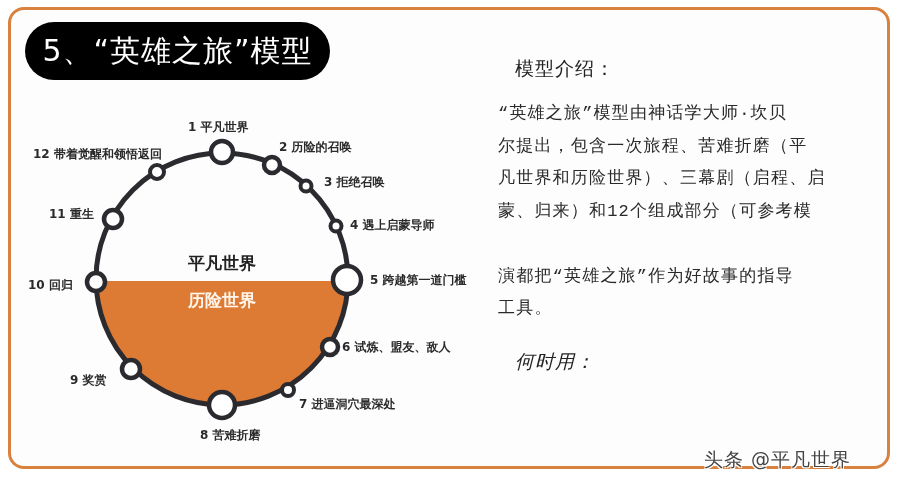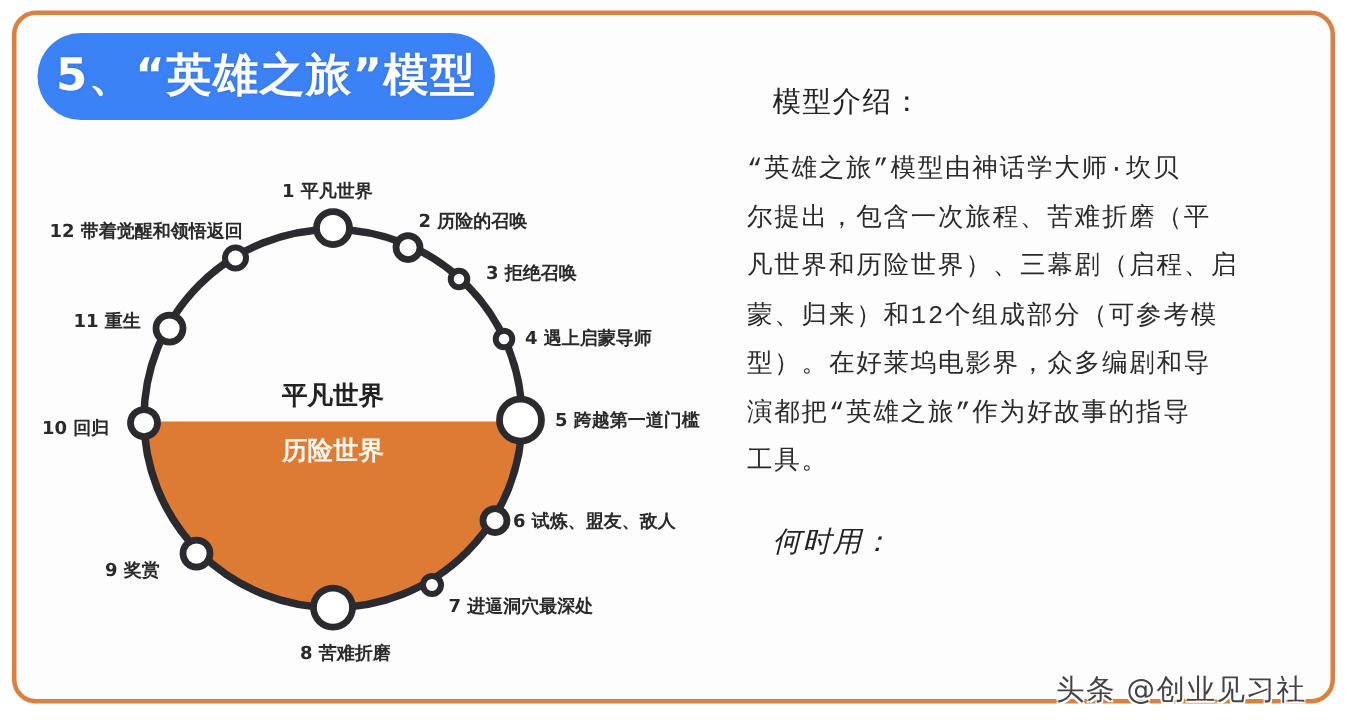--- a/index.html
+++ b/index.html
@@ -7,22 +7,22 @@
     width: 904px; height: 482px; background: #ffffff; position: relative; overflow: hidden;
     font-family: "DejaVu Sans", "Liberation Sans", sans-serif; color: #222;
   }
   .frame {
     position: absolute; left: 8px; top: 7px; width: 882px; height: 462px;
     border: 3px solid #d9813f; border-radius: 16px; background: #fdfdfd;
     box-sizing: border-box;
   }
   .title-pill {
     position: absolute; left: 25px; top: 22px; width: 305px; height: 58px;
-    background: #3b82f6; border-radius: 29px; color: #fff;
-    font-weight: bold; font-size: 30px; line-height: 58px; text-align: center;
+    background: #000000; border-radius: 29px; color: #fff;
+    font-weight: normal; font-size: 30px; line-height: 58px; text-align: center;
     letter-spacing: 1px;
     text-shadow: 0 0 2px rgba(0,0,0,0.15);
   }
   svg.diagram { position: absolute; left: 0; top: 0; }
   .node-label {
     font-family: "DejaVu Sans", sans-serif; font-size: 12px; font-weight: bold; fill: #2a2a2a;
   }
   .world-top { font-size: 17px; font-weight: bold; fill: #222; }
   .world-bottom { font-size: 17px; font-weight: bold; fill: #fff7ee; }
 
@@ -88,20 +88,20 @@
   <text class="node-label" x="33" y="158">12 带着觉醒和领悟返回</text>
 </svg>
 
 <div class="panel">
   <h3>模型介绍：</h3>
   <p>
     <span>“英雄之旅”模型由神话学大师·坎贝</span><br>
     <span>尔提出，包含一次旅程、苦难折磨（平</span><br>
     <span>凡世界和历险世界）、三幕剧（启程、启</span><br>
     <span>蒙、归来）和12个组成部分（可参考模</span><br>
-    <span>型）。在好莱坞电影界，众多编剧和导</span><br>
+    <br>
     <span>演都把“英雄之旅”作为好故事的指导</span><br>
     <span>工具。</span>
   </p>
   <h3 class="sec2">何时用：</h3>
 </div>
 
-<div class="watermark">头条 @创业见习社</div>
+<div class="watermark">头条 @平凡世界</div>
 
 </body></html>

